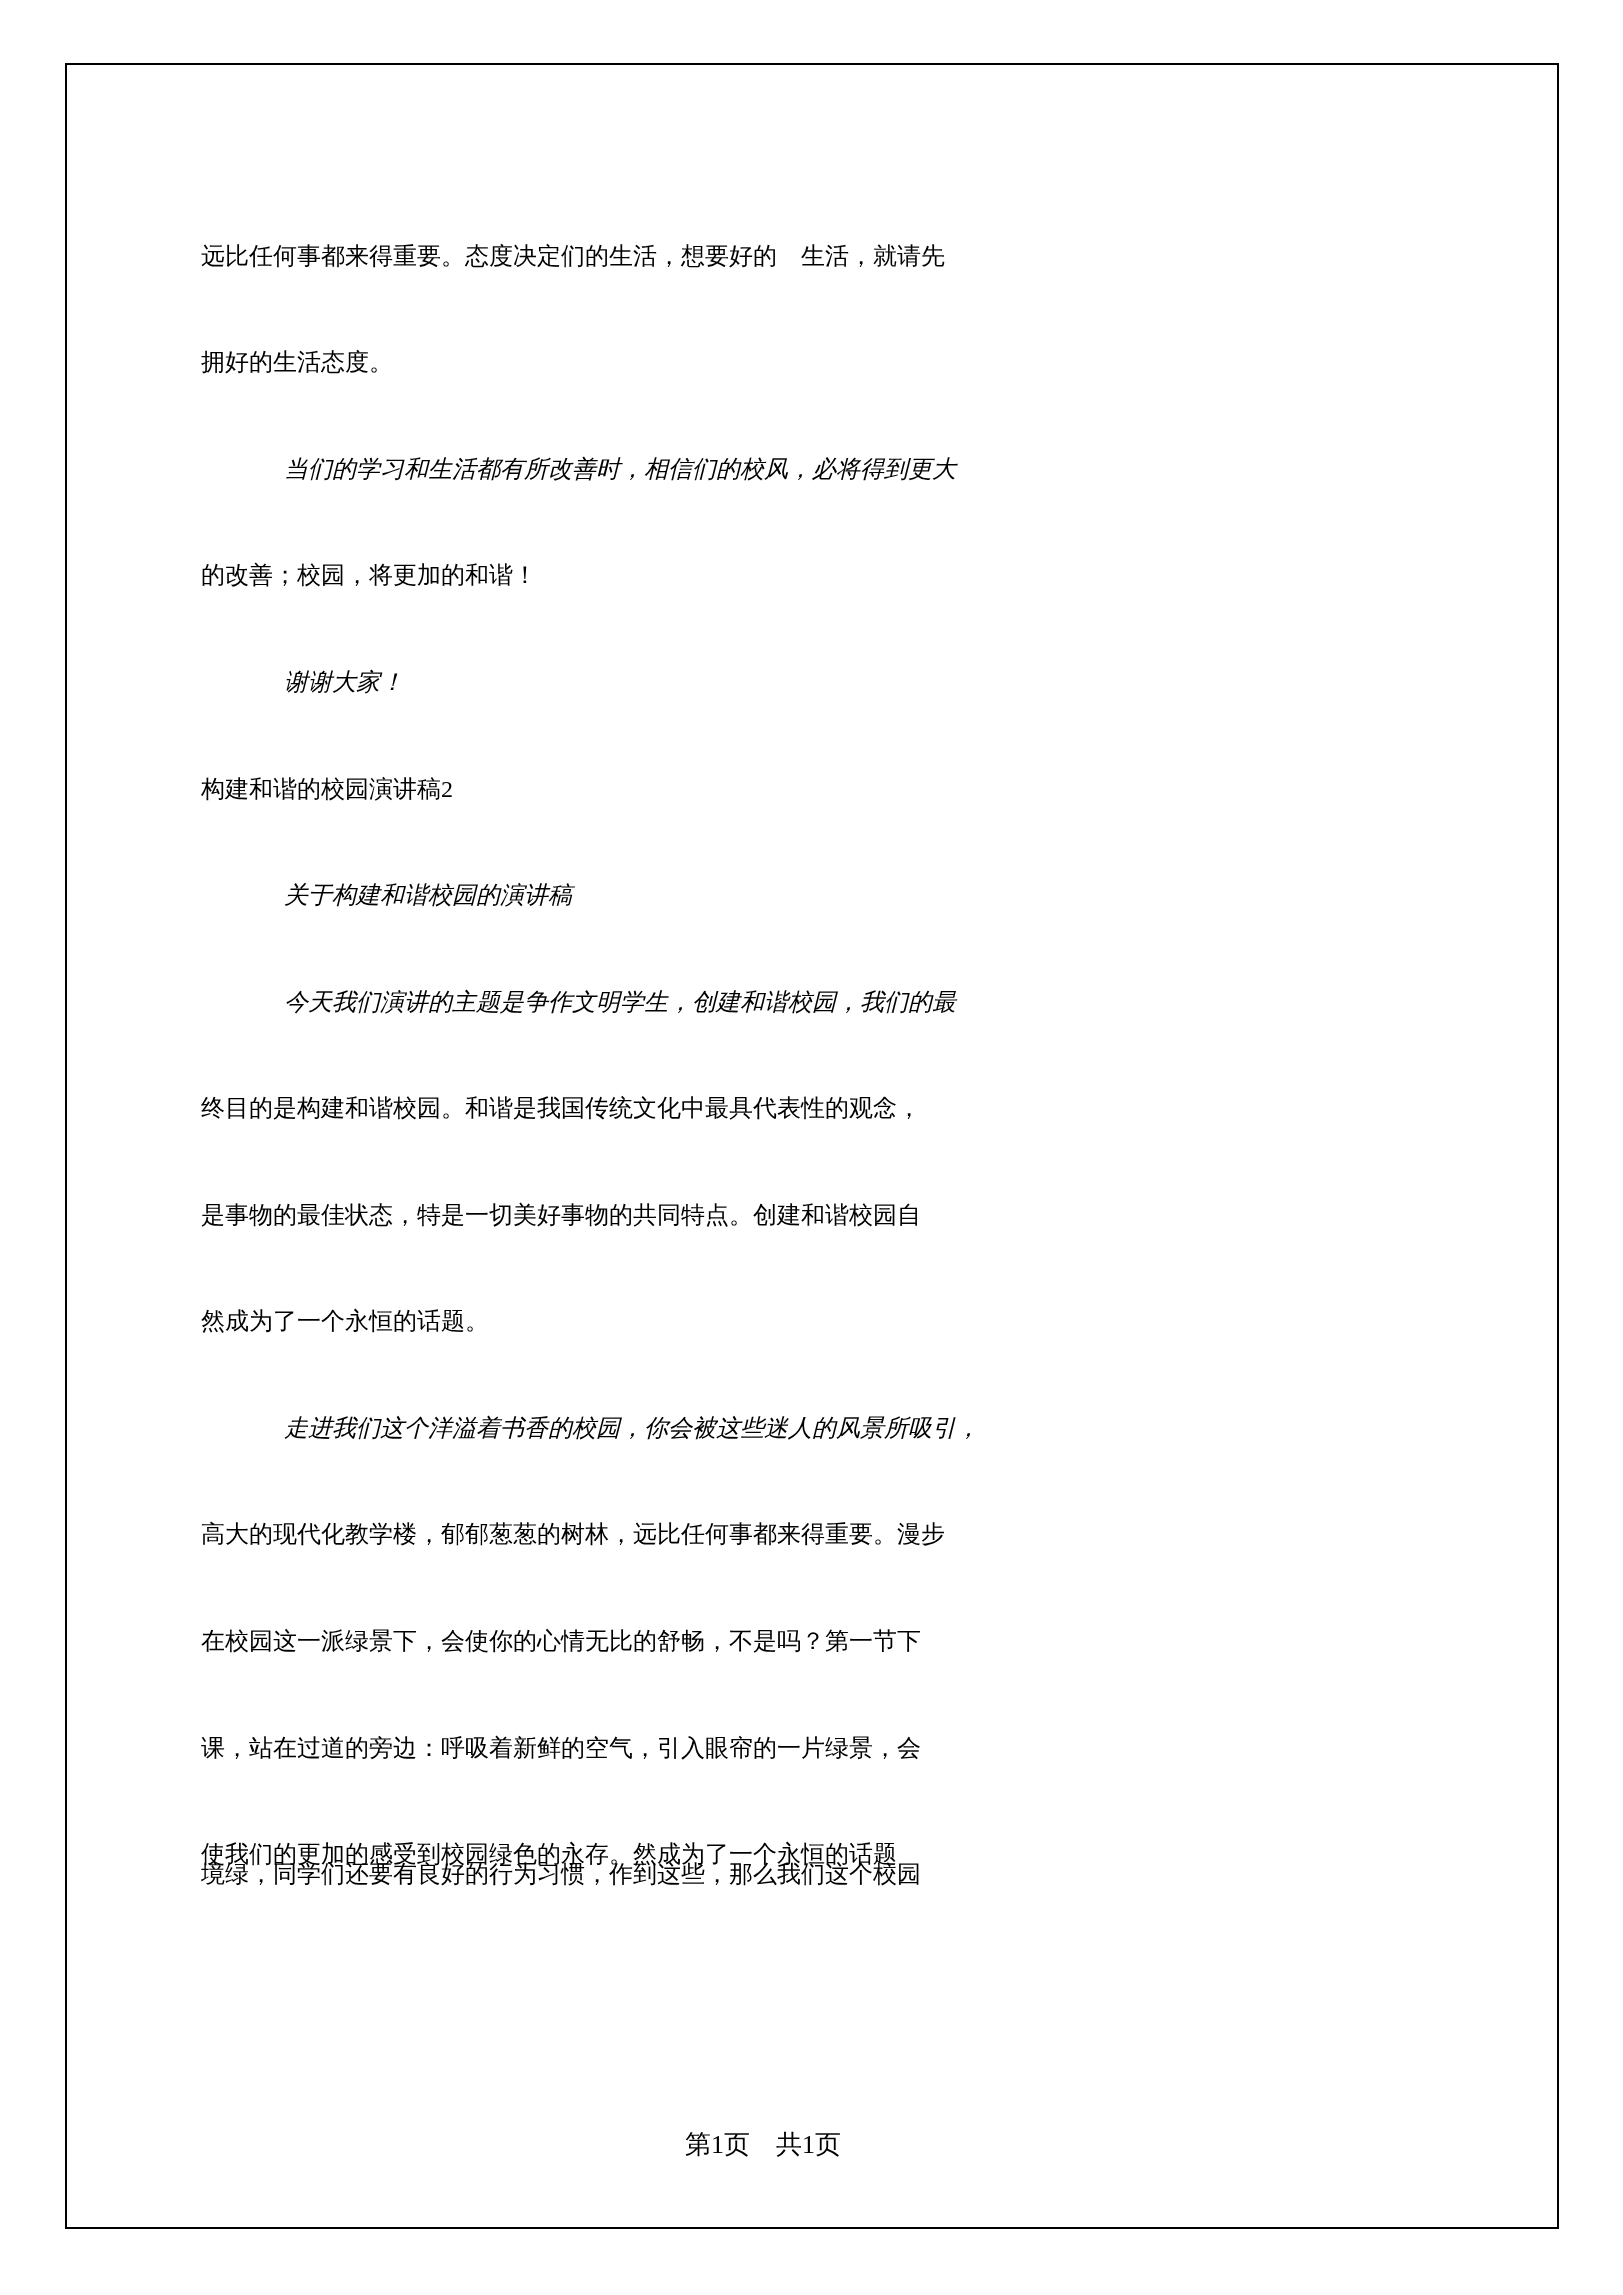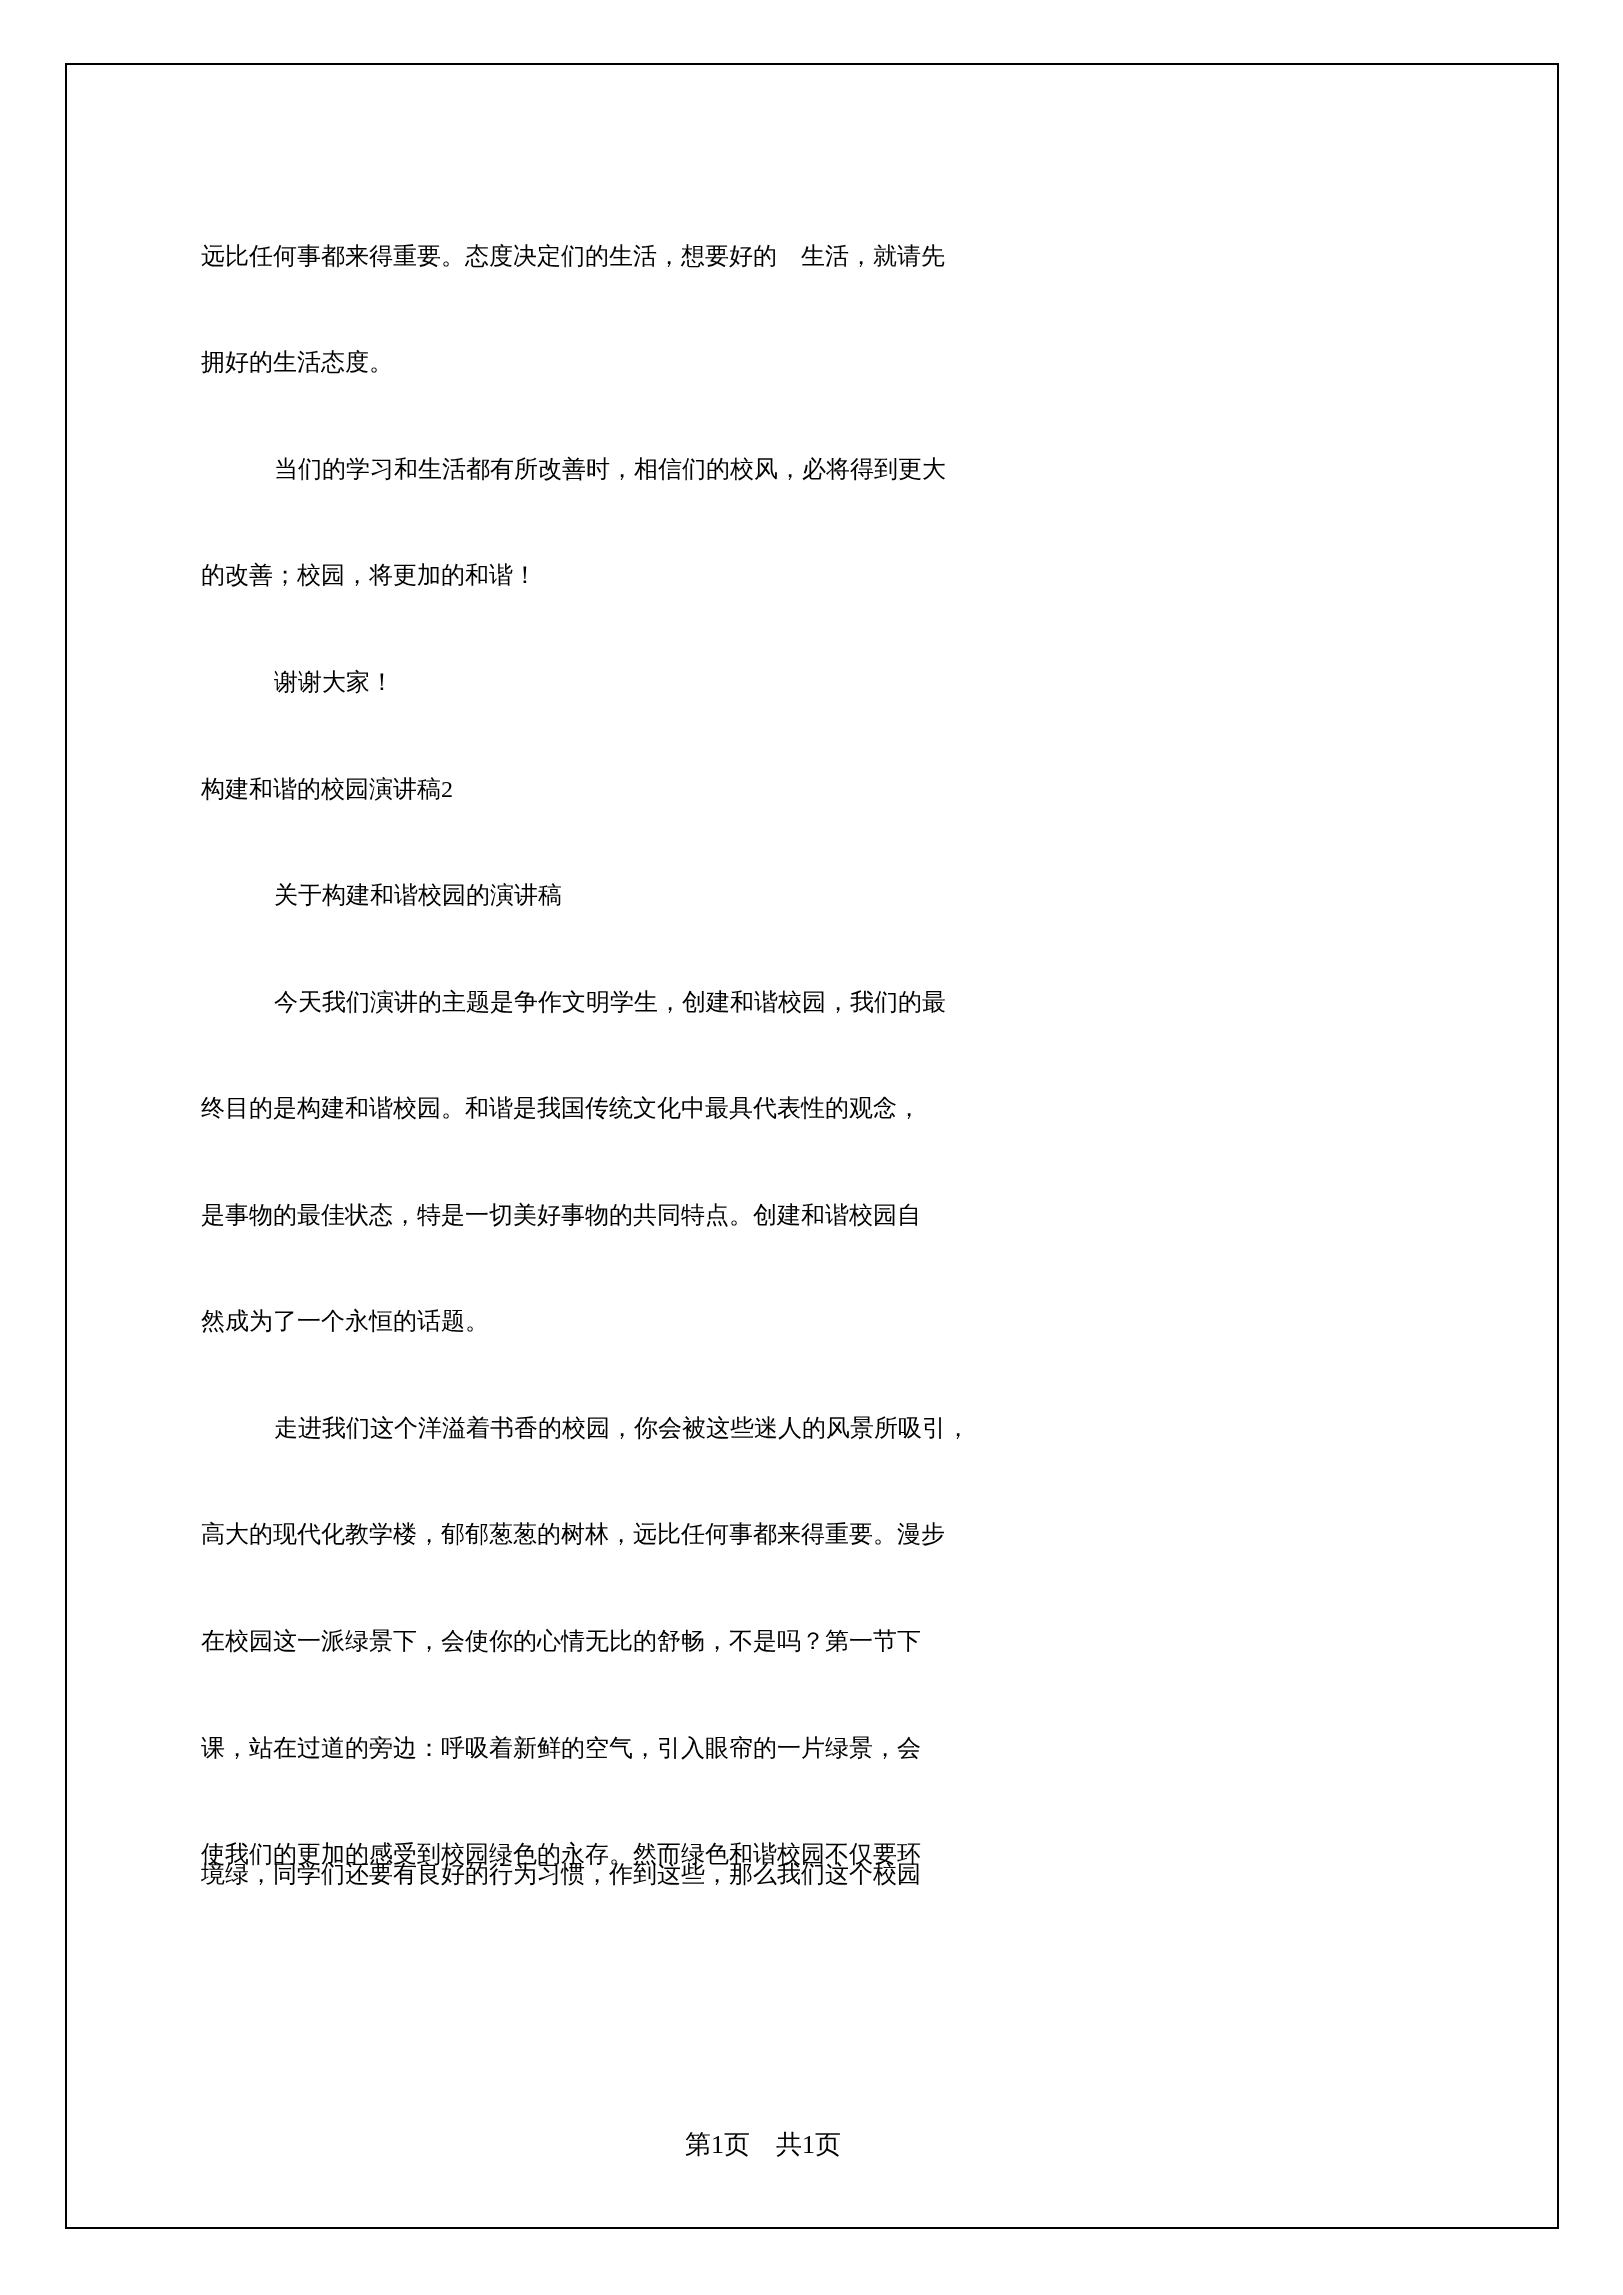--- a/index.html
+++ b/index.html
@@ -29,21 +29,22 @@
     position: absolute;
     left: 201px;
     font-size: 24px;
     line-height: 46px;
     white-space: pre;
     letter-spacing: 0;
     color: #000000;
     font-family: "Liberation Serif", "DejaVu Serif", serif;
   }
   .text-line.indent {
-    left: 274px;
+    left: 284px;
+    font-style: italic;
   }
   .page-footer {
     position: absolute;
     top: 2129px;
     left: 0;
     width: 1526px;
     text-align: center;
     font-size: 26px;
     line-height: 31px;
     white-space: pre;
@@ -65,18 +66,18 @@
   <div class="text-line" style="top:766px">构建和谐的校园演讲稿2</div>
   <div class="text-line indent" style="top:872px">关于构建和谐校园的演讲稿</div>
   <div class="text-line indent" style="top:979px">今天我们演讲的主题是争作文明学生，创建和谐校园，我们的最</div>
   <div class="text-line" style="top:1085px">终目的是构建和谐校园。和谐是我国传统文化中最具代表性的观念，</div>
   <div class="text-line" style="top:1192px">是事物的最佳状态，特是一切美好事物的共同特点。创建和谐校园自</div>
   <div class="text-line" style="top:1298px">然成为了一个永恒的话题。</div>
   <div class="text-line indent" style="top:1405px">走进我们这个洋溢着书香的校园，你会被这些迷人的风景所吸引，</div>
   <div class="text-line" style="top:1511px">高大的现代化教学楼，郁郁葱葱的树林，远比任何事都来得重要。漫步</div>
   <div class="text-line" style="top:1618px">在校园这一派绿景下，会使你的心情无比的舒畅，不是吗？第一节下</div>
   <div class="text-line" style="top:1725px">课，站在过道的旁边：呼吸着新鲜的空气，引入眼帘的一片绿景，会</div>
-  <div class="text-line" style="top:1831px">使我们的更加的感受到校园绿色的永存。然而绿色和谐校园不仅要环</div>
+  <div class="text-line" style="top:1831px">使我们的更加的感受到校园绿色的永存。然成为了一个永恒的话题</div>
   <div class="text-line" style="top:1851px">境绿，同学们还要有良好的行为习惯，作到这些，那么我们这个校园</div>
 </div>
 
 <div class="page-footer">第1页　共1页</div>
 
 
 </body></html>

